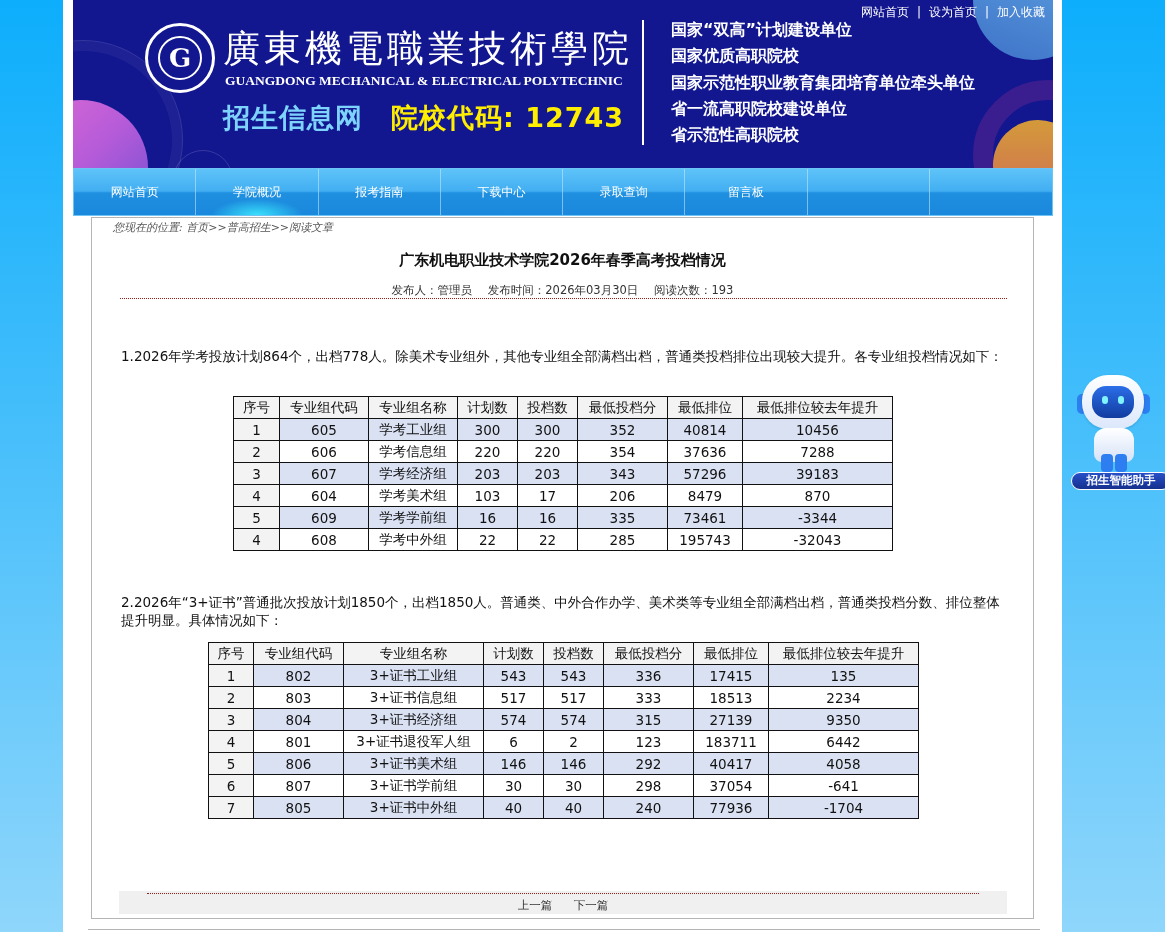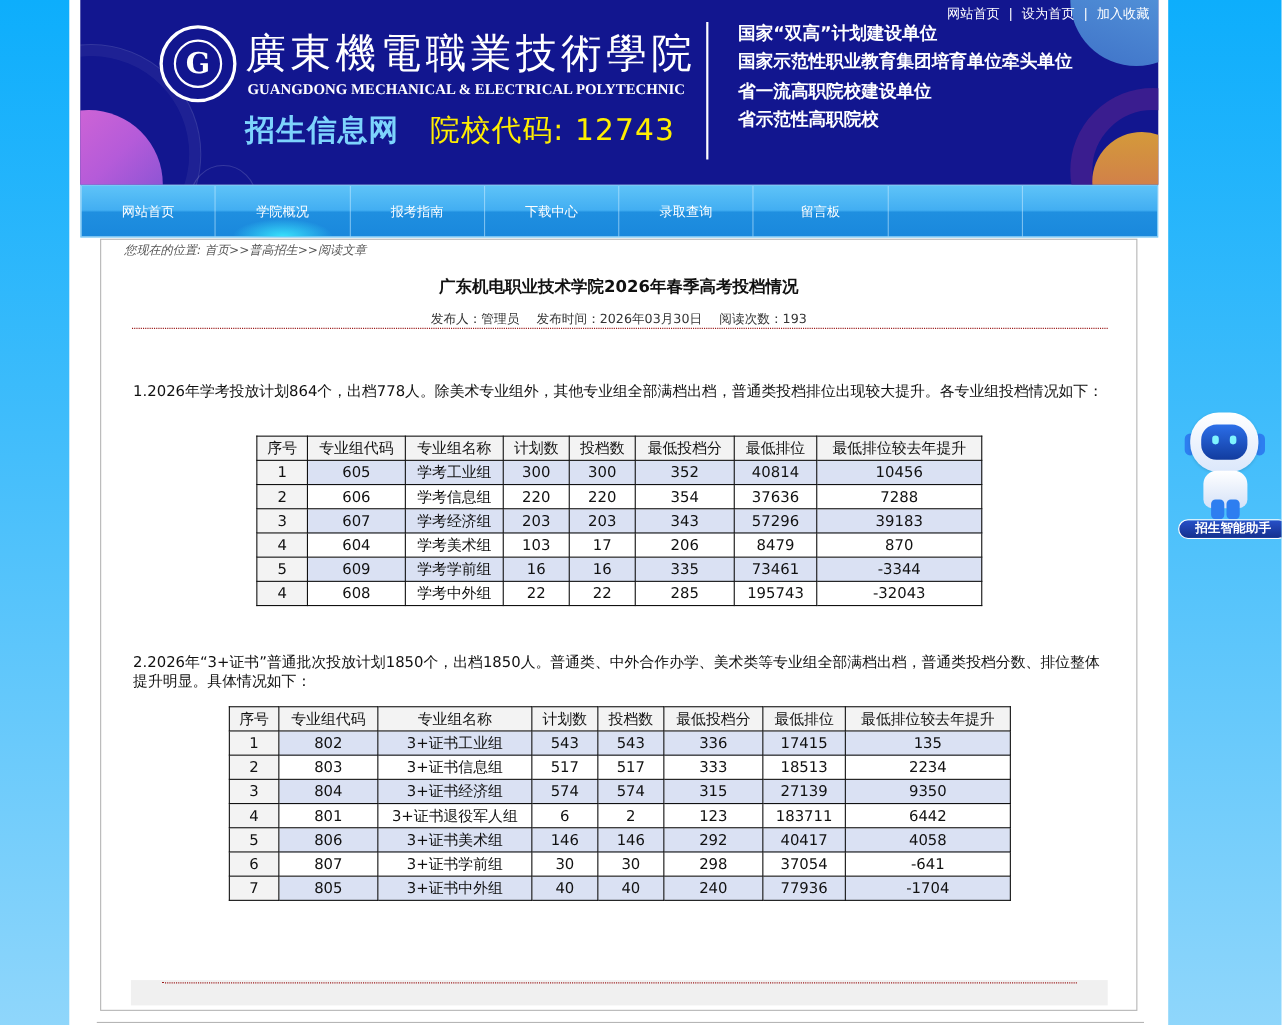--- a/index.html
+++ b/index.html
@@ -60,21 +60,21 @@
   }
   .school-en {
     position: absolute; left: 152px; top: 73px; font-family: "Liberation Serif", serif;
     color: #fff; font-size: 13.5px; font-weight: bold; white-space: nowrap;
   }
   .portal-name {
     position: absolute; left: 150px; top: 100px; color: #7dd3fc; font-weight: bold;
     font-size: 27px; white-space: nowrap; letter-spacing: 1px;
   }
   .school-code {
-    position: absolute; left: 318px; top: 100px; color: #ffee00; font-weight: normal;
+    position: absolute; left: 318px; top: 100px; color: #ffee00; font-weight: bold;
     font-size: 27px; white-space: nowrap; letter-spacing: 1px;
   }
   .banner-divider {
     position: absolute; left: 569px; top: 20px; width: 2px; height: 125px; background: #fff;
   }
   .honors {
     position: absolute; left: 598px; top: 18px; list-style: none;
   }
   .honors li {
     color: #fff; font-weight: bold; font-size: 16px; height: 26.3px; line-height: 24px; white-space: nowrap;
@@ -206,20 +206,21 @@
   <div class="logo-seal">
     <div class="inner">G</div>
   </div>
   <div class="school-cn">廣東機電職業技術學院</div>
   <div class="school-en">GUANGDONG MECHANICAL &amp; ELECTRICAL POLYTECHNIC</div>
   <div class="portal-name">招生信息网</div>
   <div class="school-code" style="left:318px;">院校代码: 12743</div>
   <div class="banner-divider"></div>
   <ul class="honors">
     <li>国家“双高”计划建设单位</li>
+    <li>国家优质高职院校</li>
     <li>国家示范性职业教育集团培育单位牵头单位</li>
     <li>省一流高职院校建设单位</li>
     <li>省示范性高职院校</li>
   </ul>
   <div class="toplinks">
     <a href="#">网站首页</a><span class="sep">|</span><a href="#">设为首页</a><span class="sep">|</span><a href="#">加入收藏</a>
   </div>
 </div>
 
 <div class="nav">
@@ -425,20 +426,24 @@
         <td class="c">40</td>
         <td class="c">240</td>
         <td class="c">77936</td>
         <td class="c">-1704</td>
       </tr>
     </tbody>
   </table>
 
   <div class="footer-bar">
     <div class="footer-dots"></div>
+    <div class="pager">
+      <a href="#">上一篇</a>
+      <a href="#">下一篇</a>
+    </div>
   </div>
 </div>
 
 <div class="bottom-line"></div>
 
 <div class="assistant">
   <div class="robot-ear-l"></div>
   <div class="robot-ear-r"></div>
   <div class="robot-head"></div>
   <div class="robot-face">

